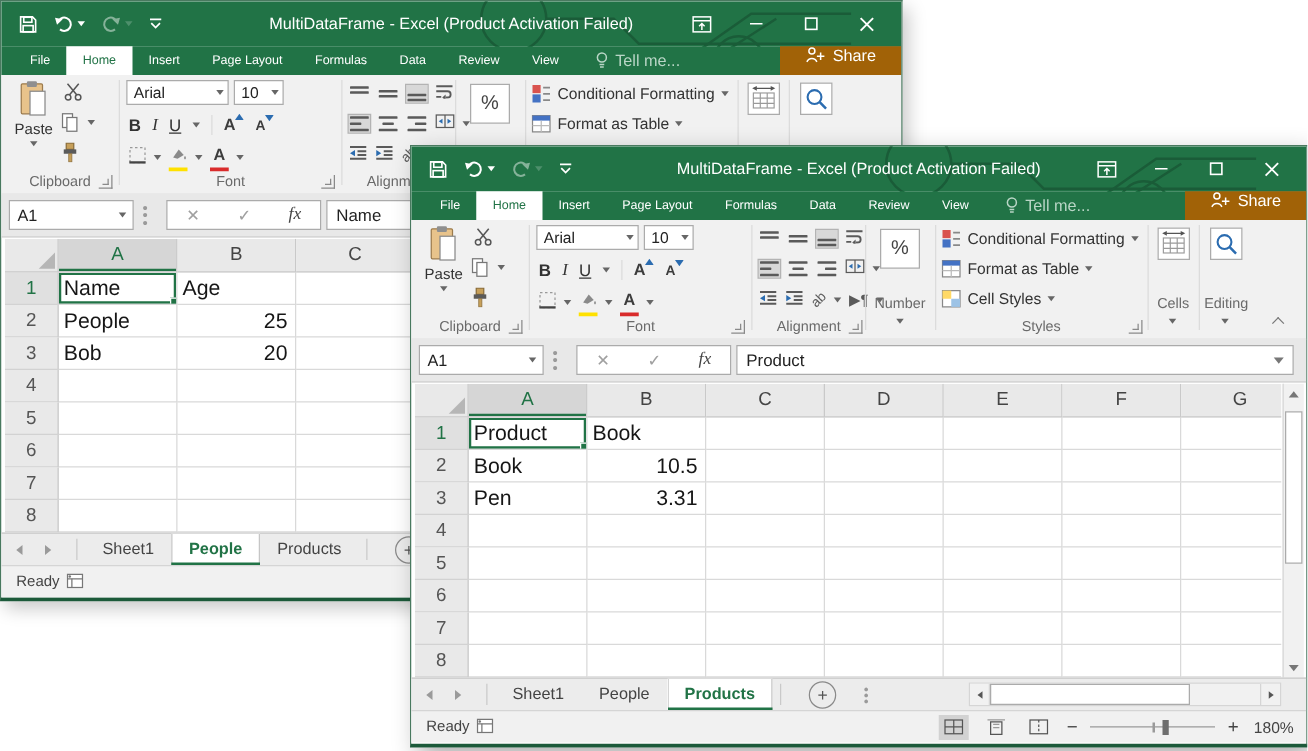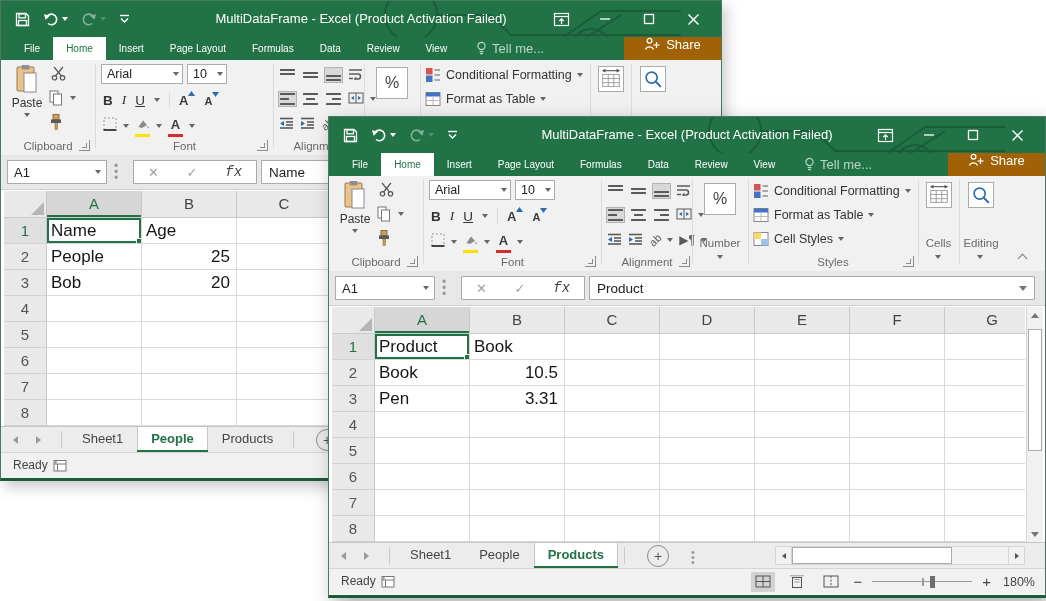--- a/index.html
+++ b/index.html
@@ -66,21 +66,21 @@
 
   
   .fbar{position:absolute;left:0;top:154px;right:0;height:35px;background:#e8e8e8;border-bottom:1px solid #d0d0d0;box-sizing:border-box;}
   .namebox{position:absolute;left:6px;top:5px;width:100px;height:24px;background:#fff;border:1px solid #ababab;
            display:flex;align-items:center;box-sizing:border-box;}
   .namebox .nval{flex:1;padding-left:6px;font-size:13px;color:#222;}
   .fdots{position:absolute;left:113px;top:8px;color:#9a9a9a;font-size:12px;letter-spacing:0;line-height:6px;}
   .fxbox{position:absolute;left:132px;top:5px;width:124px;height:24px;background:#fff;border:1px solid #ababab;
          display:flex;align-items:center;justify-content:space-around;box-sizing:border-box;}
   .fxc{color:#a0a0a0;font-size:13px;}
-  .fxi{font-family:Liberation Mono, monospace;font-style:italic;font-size:14px;color:#444;}
+  .fxi{font-family:Liberation Serif, serif;font-style:italic;font-size:14px;color:#444;}
   .ffield{position:absolute;left:260px;top:5px;right:10px;height:24px;background:#fff;border:1px solid #ababab;
           display:flex;align-items:center;box-sizing:border-box;}
   .ffield .fval{flex:1;padding-left:7px;font-size:13.5px;color:#222;}
   .fchev{width:0;height:0;border-left:4px solid transparent;border-right:4px solid transparent;border-top:5px solid #777;margin-right:7px;}
 
   
   .sheet-grid{position:absolute;left:3px;top:190px;right:20px;height:235px;overflow:hidden;background:#fff;}
   .hdr{display:flex;height:27px;}
   .corner{width:43px;height:27px;background:#e9e9e9;border-right:1px solid #c9c9c9;border-bottom:1px solid #c9c9c9;
           position:relative;box-sizing:border-box;flex:none;}

